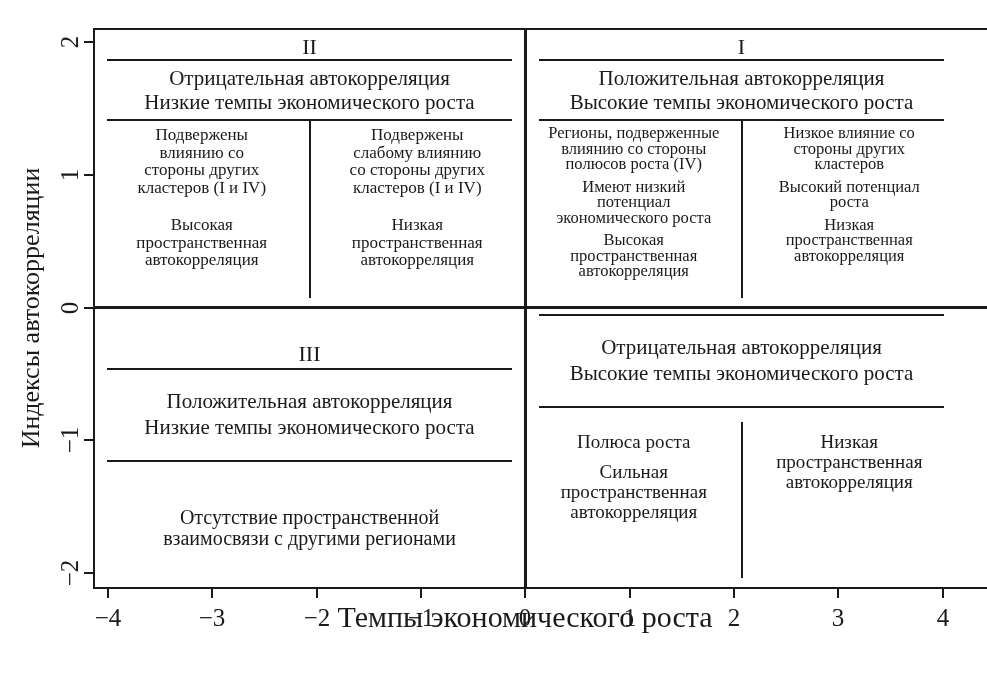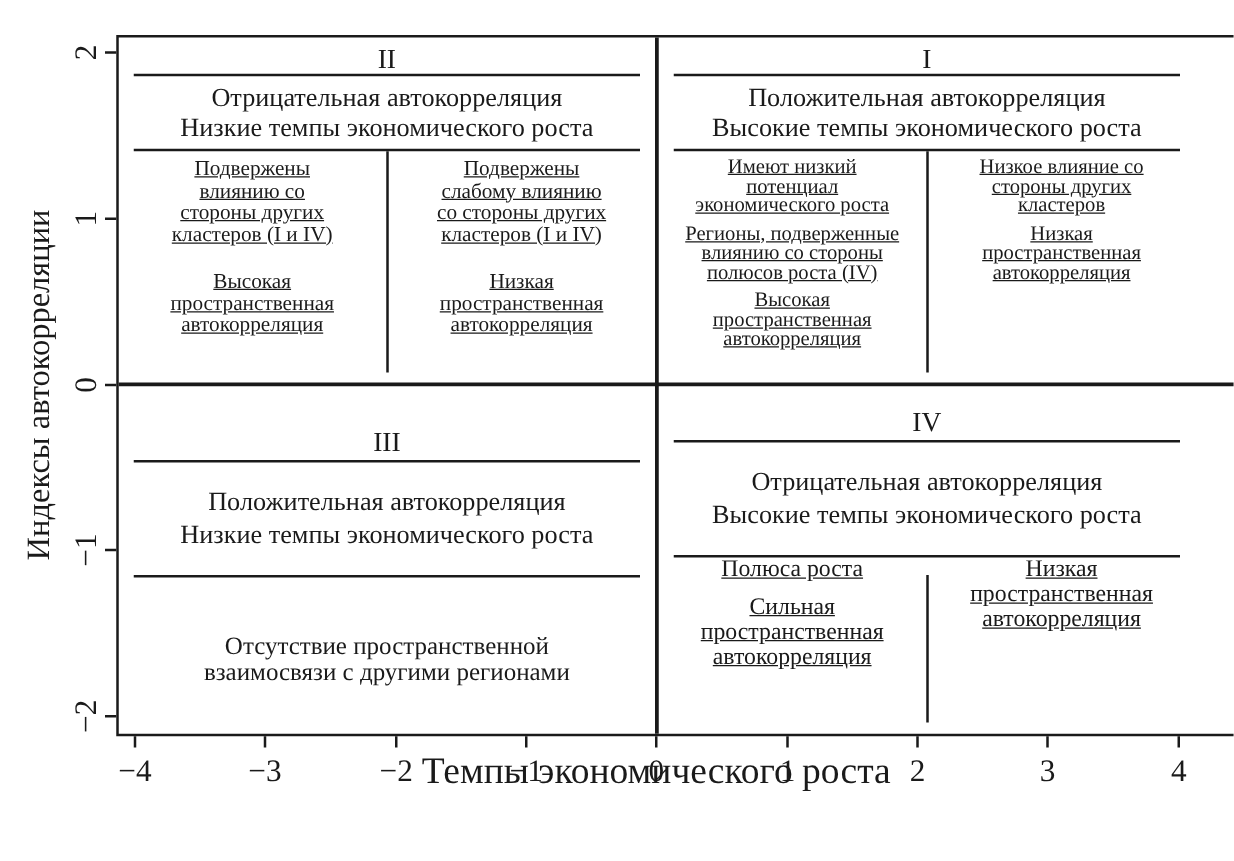--- a/index.html
+++ b/index.html
@@ -44,37 +44,37 @@
   .q-top .q-desc  { line-height:24px; }
   .q-top .q-desc1 { margin-top:5px; }
   .q-top .q-rule2 { margin-top:5px; }
 
   .q-bottom .q-num   { margin-top:19px; }
   .q-bottom .q-rule1 { margin-top:5px; }
   .q-bottom .q-desc  { line-height:26px; }
   .q-bottom .q-desc1 { margin-top:18px; }
   .q-bottom .q-rule2 { margin-top:20px; }
 
-  .q-body { flex:1; display:flex; min-height:0;text-decoration:underline; }
+  .q-body { flex:1; display:flex; min-height:0; }
   .q-col  { flex:1; text-align:center; }
   .q-col p { margin:0 auto; }
   .q-col-divider { width:2px; background:#1a1a1a; }
 
   
   .q2c .q-col { padding-top:5px; }
   .q2c .q-col p { font-size:17px; line-height:17.5px; margin-bottom:20px; max-width:190px; }
   .q2c .q-col-divider { margin-bottom:8px; }
 
   
   .q1c .q-col { padding-top:4px; }
   .q1c .q-col p { font-size:16.5px; line-height:15.5px; margin-bottom:7px; max-width:200px; }
   .q1c .q-col-divider { margin-bottom:8px; }
 
   
-  .q4c .q-col { }
+  .q4c .q-col { padding-top:24px; }
   .q4c .q-col p { font-size:19px; line-height:20px; margin-bottom:10px; max-width:190px; }
   .q4c .q-col-divider { margin-top:14px; margin-bottom:10px; }
 
   
   .q3-body { flex:1; display:flex; align-items:center; justify-content:center; }
   .q3-note { text-align:center; font-size:20px; line-height:21px; margin:0 12px 10px; }
 
   
   .xtick-mark { position:absolute; width:2px; height:9px; background:#1a1a1a; top:589px; }
   .xtick-label {
@@ -138,45 +138,45 @@
     </div>
 
     <div class="quad q-top pos-q1">
       <div class="q-num">I</div>
       <div class="q-rule q-rule1"></div>
       <div class="q-desc q-desc1">Положительная автокорреляция</div>
       <div class="q-desc">Высокие темпы экономического роста</div>
       <div class="q-rule q-rule2"></div>
       <div class="q-body q1c">
         <div class="q-col">
+          <p>Регионы, подверженные<br>влиянию со стороны<br>полюсов роста (IV)</p>
           <p>Имеют низкий<br>потенциал<br>экономического роста</p>
-          <p>Регионы, подверженные<br>влиянию со стороны<br>полюсов роста (IV)</p>
           <p>Высокая<br>пространственная<br>автокорреляция</p>
         </div>
         <div class="q-col-divider"></div>
         <div class="q-col">
           <p>Низкое влияние со<br>стороны других<br>кластеров</p>
+          <p>Высокий потенциал<br>роста</p>
           <p>Низкая<br>пространственная<br>автокорреляция</p>
         </div>
       </div>
     </div>
 
     <div class="quad q-bottom pos-q3">
       <div class="q-num">III</div>
       <div class="q-rule q-rule1"></div>
       <div class="q-desc q-desc1">Положительная автокорреляция</div>
       <div class="q-desc">Низкие темпы экономического роста</div>
       <div class="q-rule q-rule2"></div>
       <div class="q3-body">
         <p class="q3-note">Отсутствие пространственной<br>взаимосвязи с другими регионами</p>
       </div>
     </div>
 
     <div class="quad q-bottom pos-q4">
-      <div class="q-num">IV</div>
       <div class="q-rule q-rule1"></div>
       <div class="q-desc q-desc1">Отрицательная автокорреляция</div>
       <div class="q-desc">Высокие темпы экономического роста</div>
       <div class="q-rule q-rule2"></div>
       <div class="q-body q4c">
         <div class="q-col">
           <p>Полюса роста</p>
           <p>Сильная<br>пространственная<br>автокорреляция</p>
         </div>
         <div class="q-col-divider"></div>

